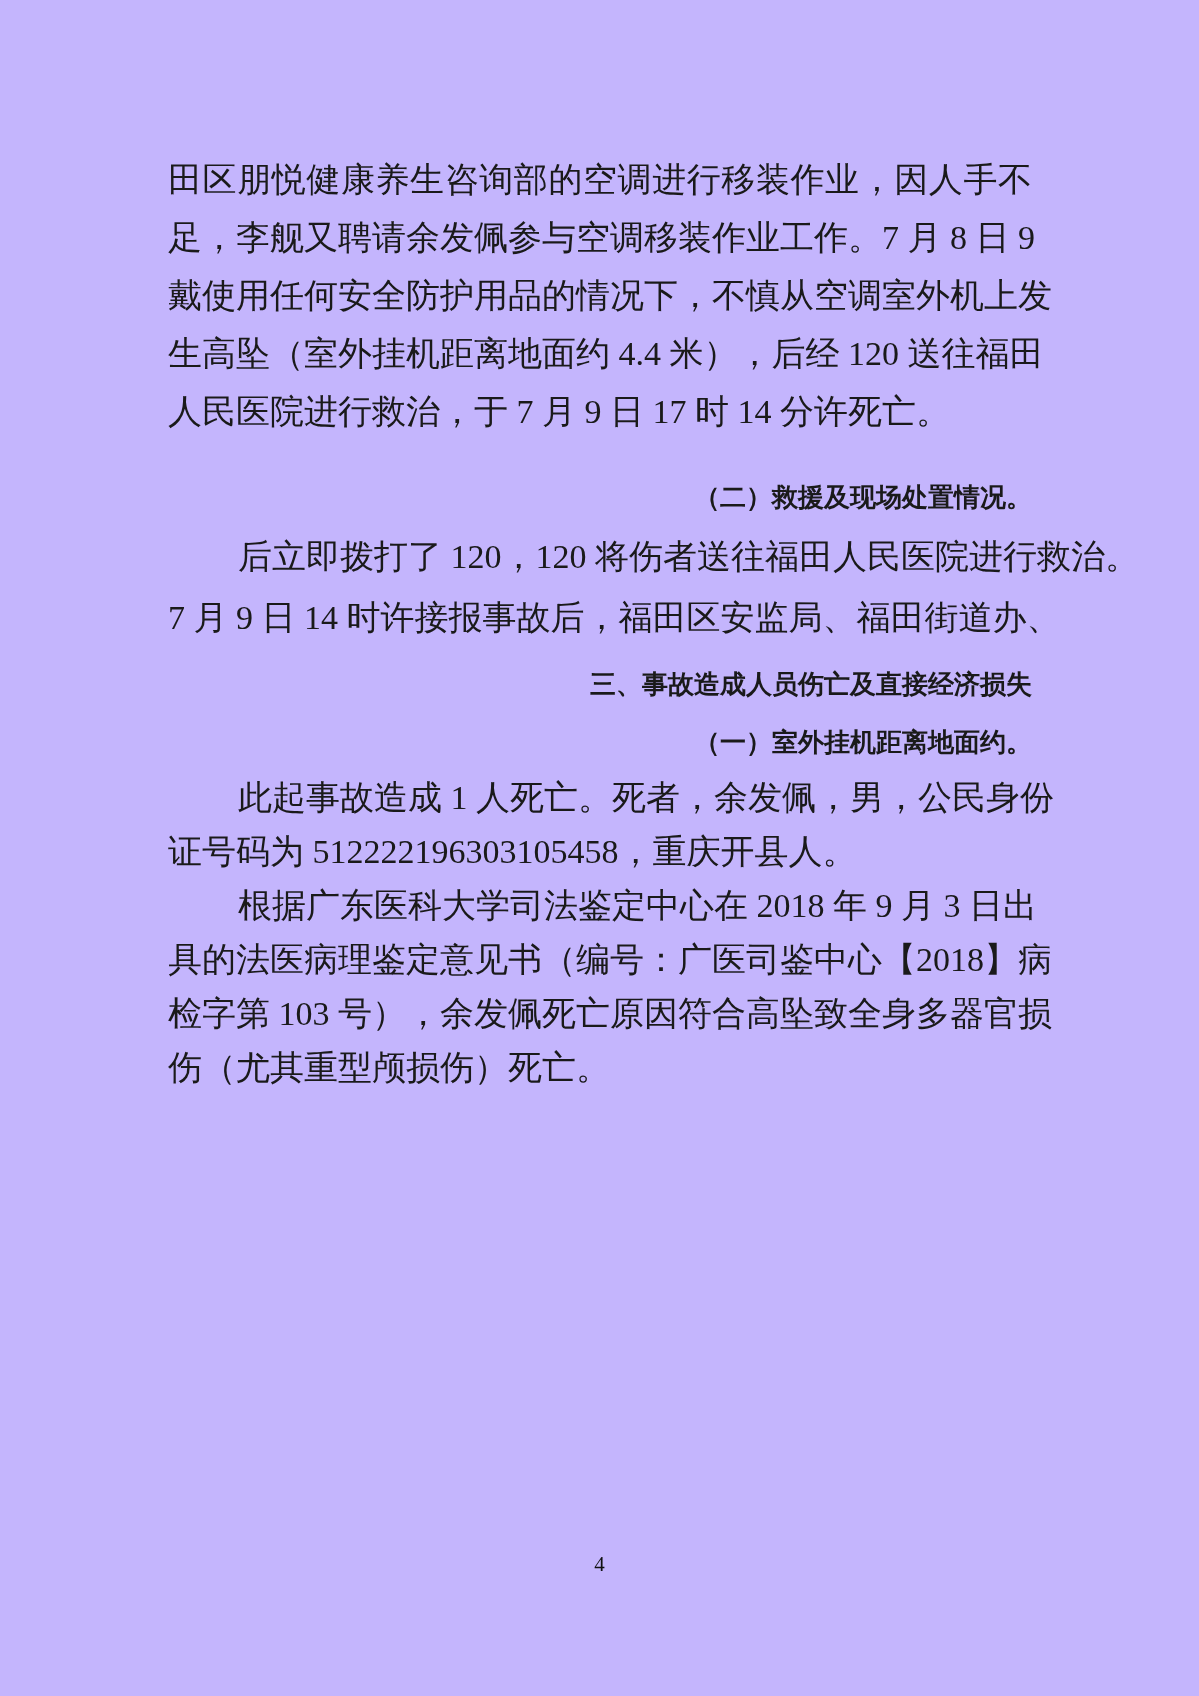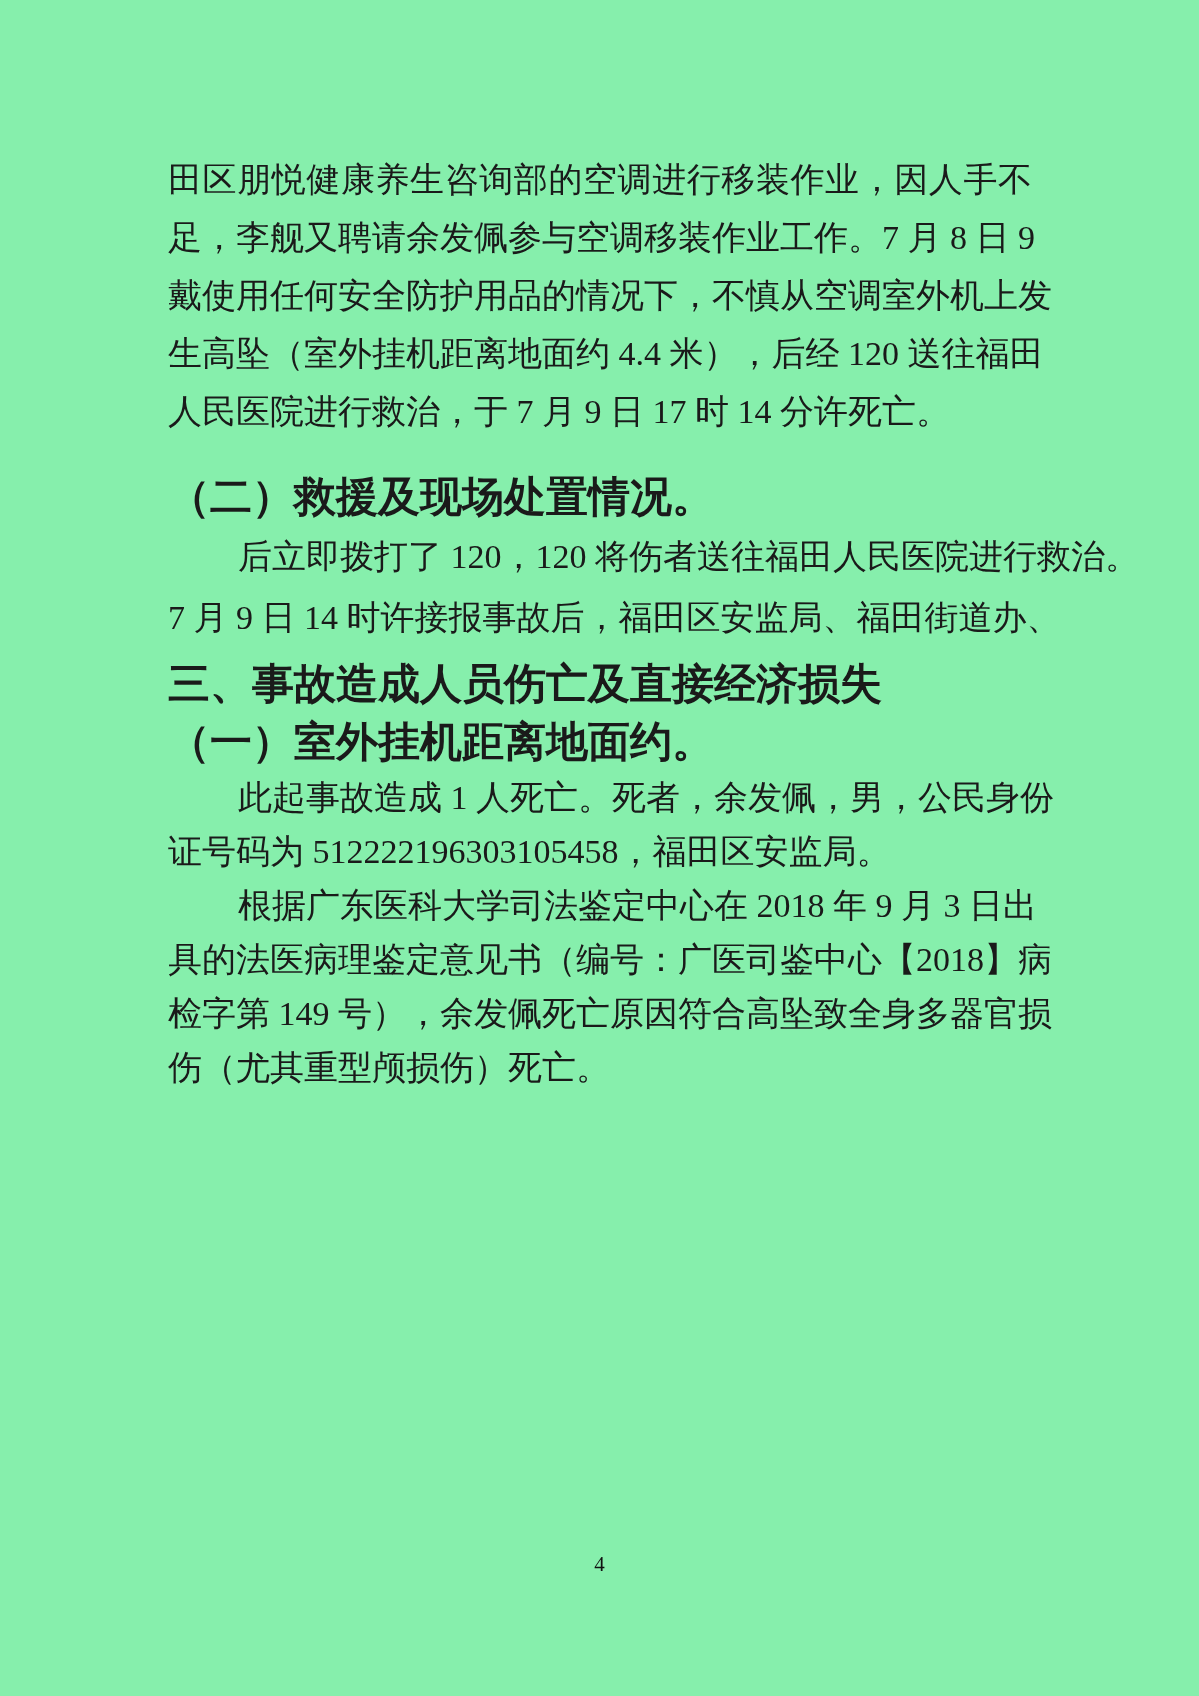--- a/index.html
+++ b/index.html
@@ -29,23 +29,24 @@
     overflow: visible;
   }
   
   .sec-a .line   { line-height: 58px; height: 58px; }
   .para-2 .line  { line-height: 61px; height: 61px; }
   
   .sec-b .line   { line-height: 54px; height: 54px; }
   .heading .line {
     font-family: "DejaVu Sans", "Liberation Sans", sans-serif;
     font-weight: 700;
-    font-size: 42px;
+    font-size: 26px;
     line-height: 58px;
     height: 58px;
+    text-align: right;
   }
   
   .b1 { margin-top: 27px; }   
   .b3 { margin-top: 7px; }    
   .indent .line:first-child { text-indent: 70px; }
   
   .fill {
     text-align: justify;
     text-align-last: justify;
   }
@@ -57,21 +58,21 @@
     text-align: center;
     font-size: 21px;
     line-height: 28px;
     font-family: "Liberation Serif", "DejaVu Serif", serif;
     color: #111111;
   }
 </style>
 </head>
 <body>
 
-<div class="page" style="background: #86efac; color: rgb(26, 26, 26);">
+<div class="page" style="background: #c4b5fd; color: rgb(26, 26, 26);">
   <div class="content" id="doc-content">
       <div class="block b0 sec-a para-0">
         <div class="line fill">田区朋悦健康养生咨询部的空调进行移装作业，因人手不</div>
         <div class="line fill">足，李舰又聘请余发佩参与空调移装作业工作。7 月 8 日 9</div>
         <div class="line fill">戴使用任何安全防护用品的情况下，不慎从空调室外机上发</div>
         <div class="line fill">生高坠（室外挂机距离地面约 4.4 米），后经 120 送往福田</div>
         <div class="line">人民医院进行救治，于 7 月 9 日 17 时 14 分许死亡。</div>
       </div>
       <div class="block b1 sec-a para-1 heading">
         <div class="line">（二）救援及现场处置情况。</div>
@@ -81,23 +82,23 @@
         <div class="line fill">7 月 9 日 14 时许接报事故后，福田区安监局、福田街道办、</div>
       </div>
       <div class="block b3 sec-b para-3 heading">
         <div class="line">三、事故造成人员伤亡及直接经济损失</div>
       </div>
       <div class="block b4 sec-b para-4 heading">
         <div class="line">（一）室外挂机距离地面约。</div>
       </div>
       <div class="block b5 sec-b para-5 indent">
         <div class="line fill">此起事故造成 1 人死亡。死者，余发佩，男，公民身份</div>
-        <div class="line">证号码为 512222196303105458，福田区安监局。</div>
+        <div class="line">证号码为 512222196303105458，重庆开县人。</div>
       </div>
       <div class="block b6 sec-b para-6 indent">
         <div class="line fill">根据广东医科大学司法鉴定中心在 2018 年 9 月 3 日出</div>
         <div class="line fill">具的法医病理鉴定意见书（编号：广医司鉴中心【2018】病</div>
-        <div class="line fill">检字第 149 号），余发佩死亡原因符合高坠致全身多器官损</div>
+        <div class="line fill">检字第 103 号），余发佩死亡原因符合高坠致全身多器官损</div>
         <div class="line">伤（尤其重型颅损伤）死亡。</div>
       </div>
     </div>
   <div class="page-number">4</div>
 </div>
 
 </body></html>

